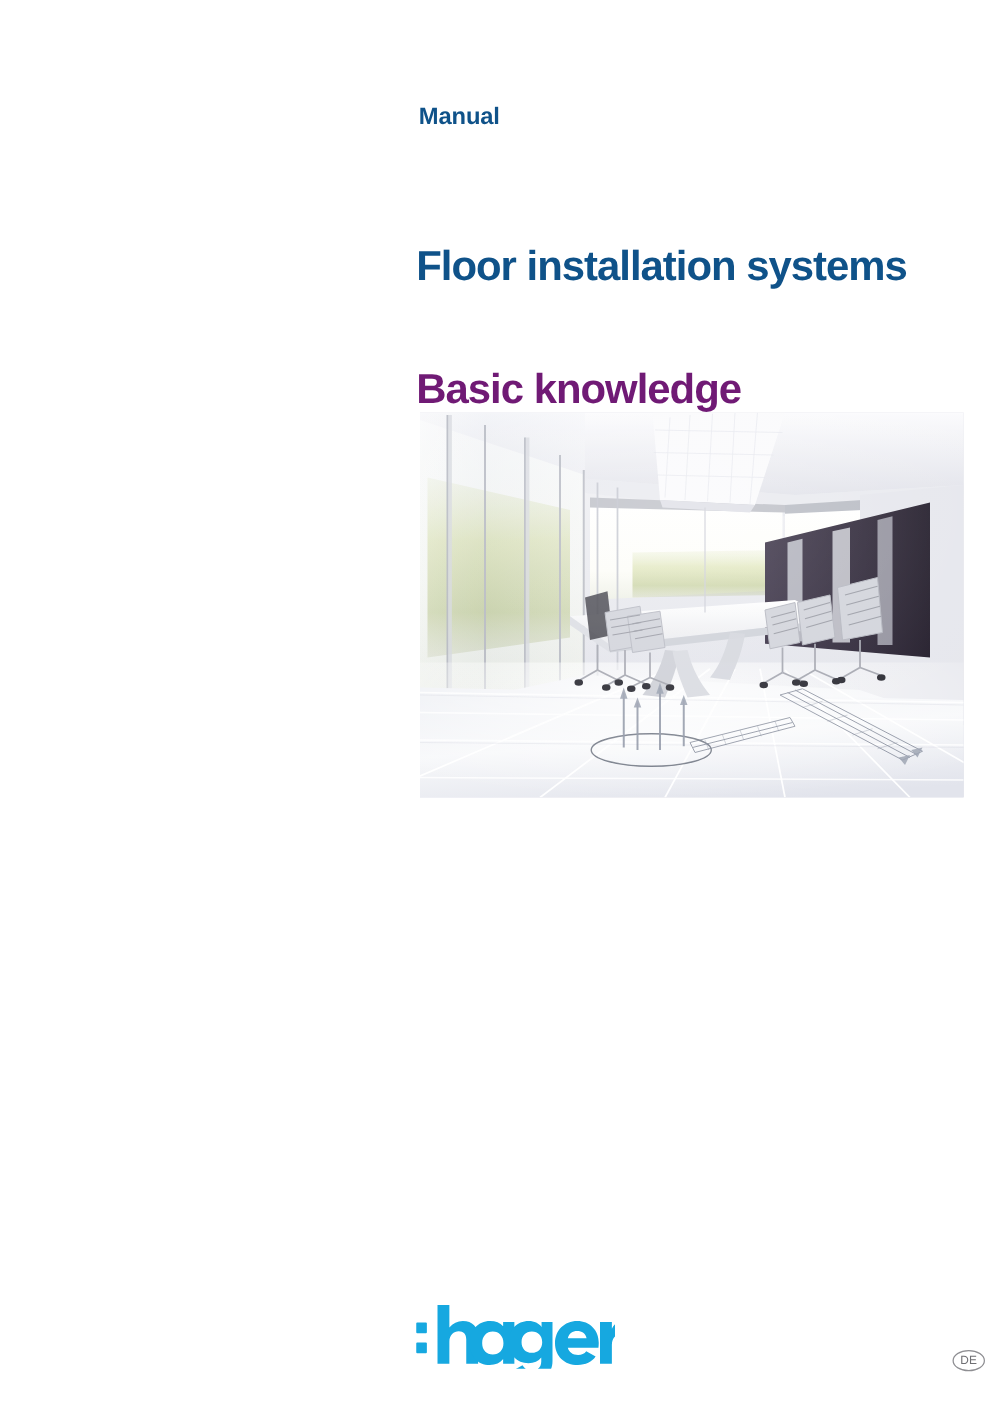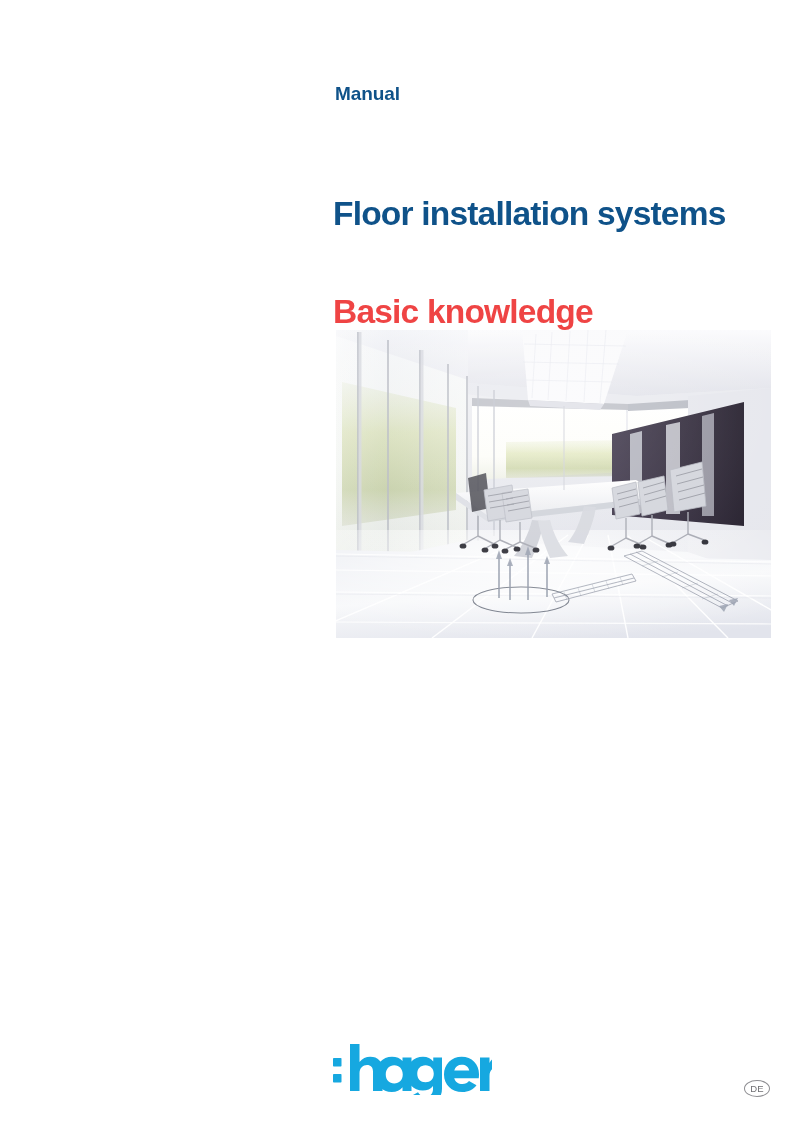--- a/index.html
+++ b/index.html
@@ -56,21 +56,21 @@
     white-space: nowrap;
   }
 
   .doc-subtitle {
     position: absolute;
     left: -2px;
     top: 267px;
     font-size: 33.5px;
     font-weight: bold;
     letter-spacing: -0.8px;
-    color: #ef4444;
+    color: #701a75;
     line-height: 1;
     white-space: nowrap;
   }
 
   
   .cover-image {
     position: absolute;
     left: 298px;
     top: 330px;
     width: 435px;
@@ -86,21 +86,21 @@
     left: 294px;
     top: 1043px;
     width: 160px;
     height: 52px;
   }
   .brand svg { display: block; }
 
   
   .lang-badge {
     position: absolute;
-    left: 706px;
+    left: 724px;
     top: 1080px;
     width: 26px;
     height: 17px;
     border: 1px solid #8e8e92;
     border-radius: 50%;
     color: #6f6f73;
     font-size: 9.5px;
     letter-spacing: 0.2px;
     display: flex;
     align-items: center;

